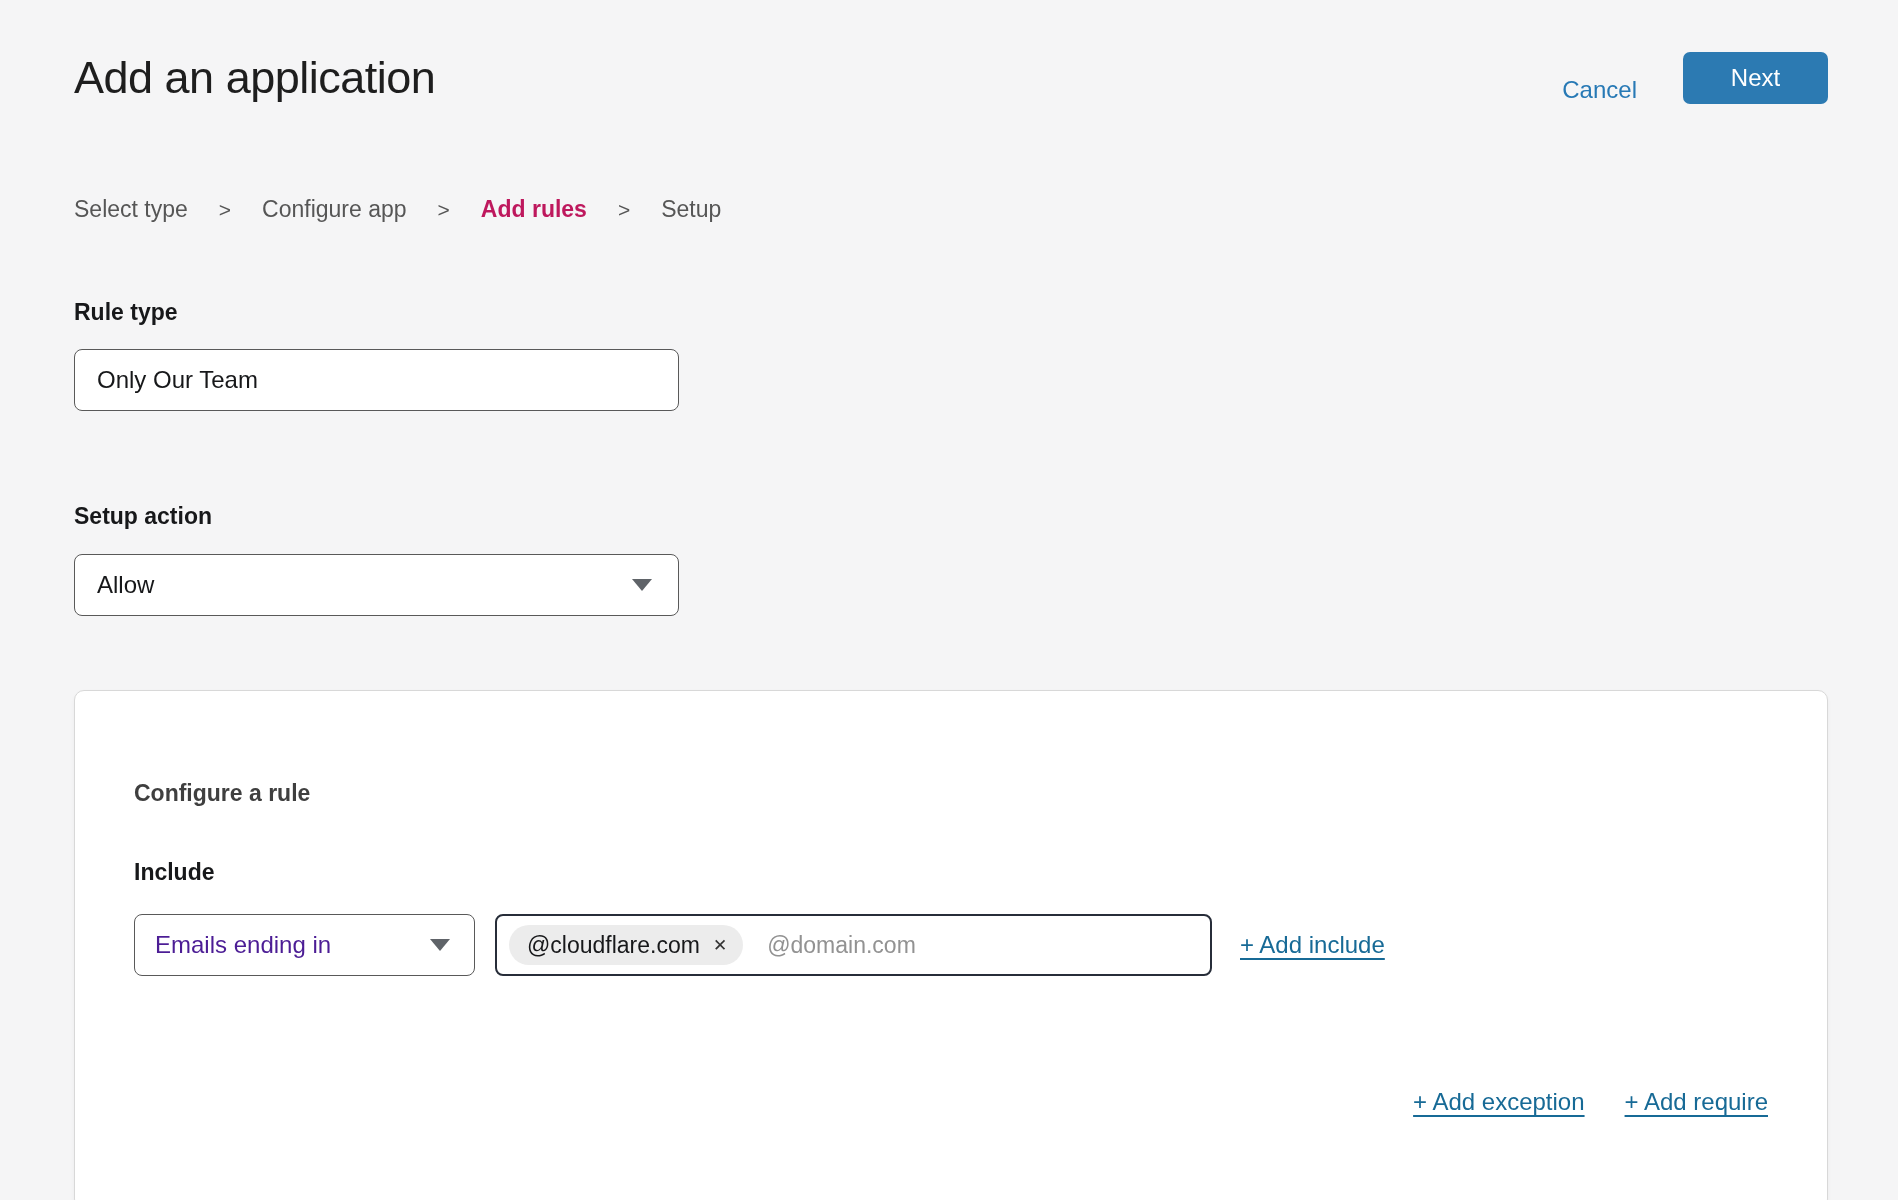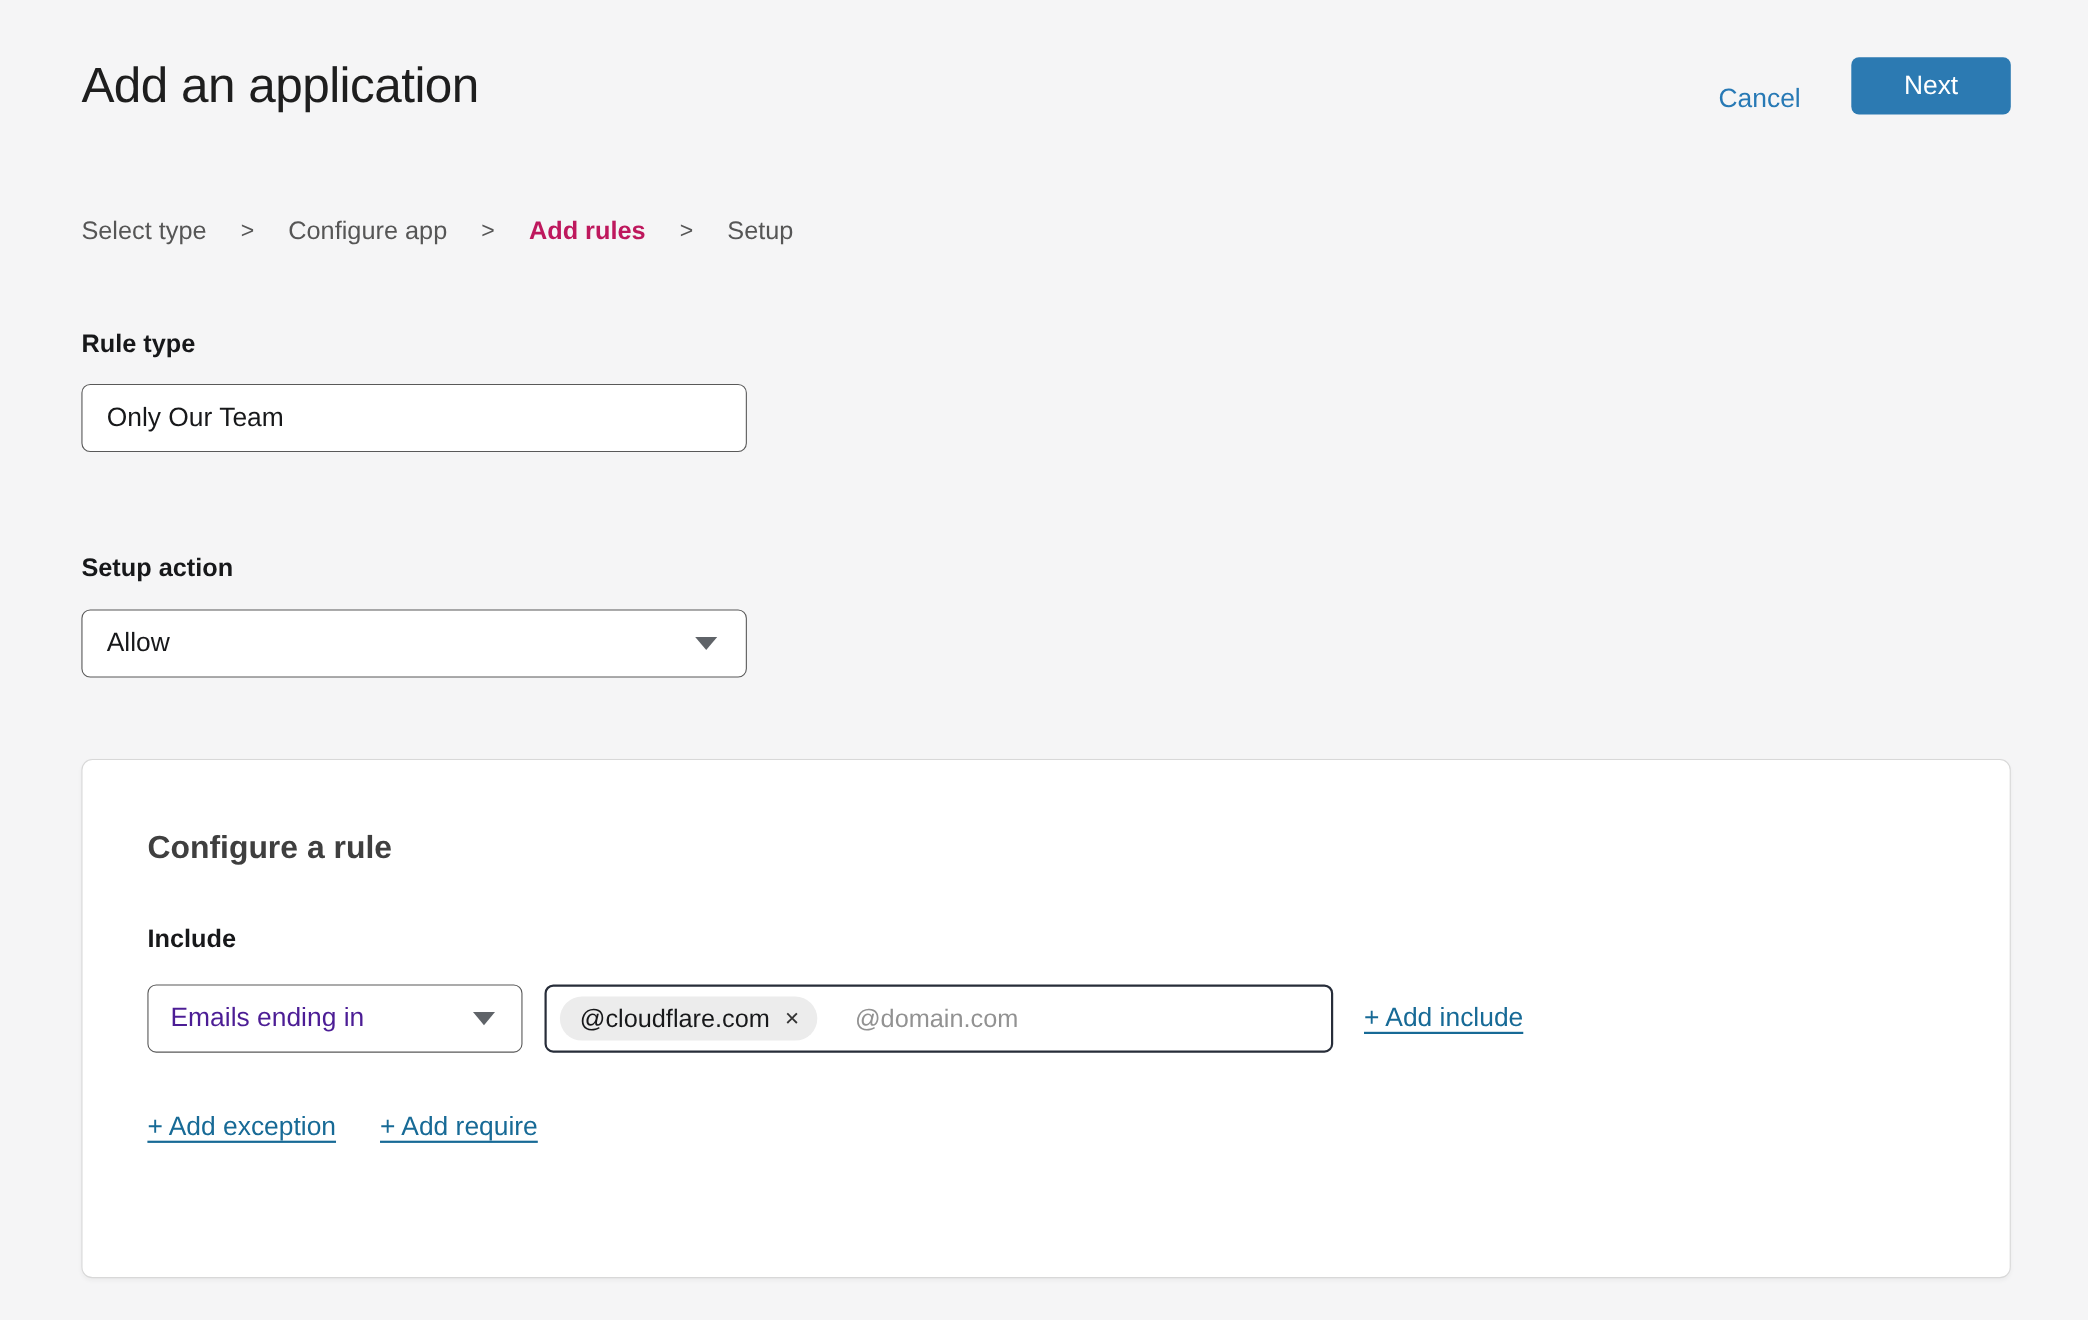--- a/index.html
+++ b/index.html
@@ -53,21 +53,21 @@
     border-top: 12px solid #5f6368;
   }
 
   
   .rule-card {
     margin-top: 74px; width: 1754px; min-height: 472px;
     background: #ffffff; border: 1px solid #d8d8d8; border-radius: 10px;
     box-shadow: 0 2px 4px rgba(0,0,0,0.04);
     padding: 64px 59px 92px 59px;
   }
-  .card-title { font-size: 29px; font-weight: 700; color: #3f3f3f; }
+  .card-title { font-size: 23px; font-weight: 700; color: #3f3f3f; margin-top: 25px; }
   .include-label { margin-top: 52px; font-size: 23px; font-weight: 700; color: #17181a; }
 
   .include-row { margin-top: 28px; display: flex; align-items: center; }
   .selector-box {
     width: 341px; height: 62px; flex: none;
     border: 1px solid #595959; border-radius: 8px; background: #ffffff;
     display: flex; align-items: center; justify-content: space-between;
     padding: 0 24px 0 20px; font-size: 24px; color: #4c1d95; cursor: pointer;
   }
   .tag-input {
@@ -77,31 +77,31 @@
   }
   .tag-chip {
     height: 40px; background: #ececec; border-radius: 20px;
     display: flex; align-items: center; padding: 0 16px 0 18px;
     font-size: 23px; color: #17181a; flex: none;
   }
   .tag-remove { margin-left: 13px; font-size: 17px; font-weight: 700; color: #333333; cursor: pointer; line-height: 1; }
   .tag-text-entry {
     border: none; outline: none; background: transparent;
     font-family: inherit; font-size: 23px; color: #17181a;
-    margin-left: 34px; flex: 1; min-width: 60px;
+    margin-left: 24px; flex: 1; min-width: 60px;
   }
   .tag-text-entry::placeholder { color: #929292; }
 
   .inline-link {
     font-size: 24px; color: #176a96; text-decoration: underline;
     text-underline-offset: 5px; cursor: pointer;
   }
   .add-include-link { margin-left: 28px; }
 
-  .extra-links { margin-top: 54px; display: flex; align-items: center; }
+  .extra-links { margin-top: 112px; display: flex; align-items: center; justify-content: flex-end; }
   .add-require-link { margin-left: 40px; }
 </style>
 </head>
 <body>
 
 <div class="page">
 
   <div class="topbar">
     <h1 class="page-title">Add an application</h1>
     <div class="topbar-actions">

